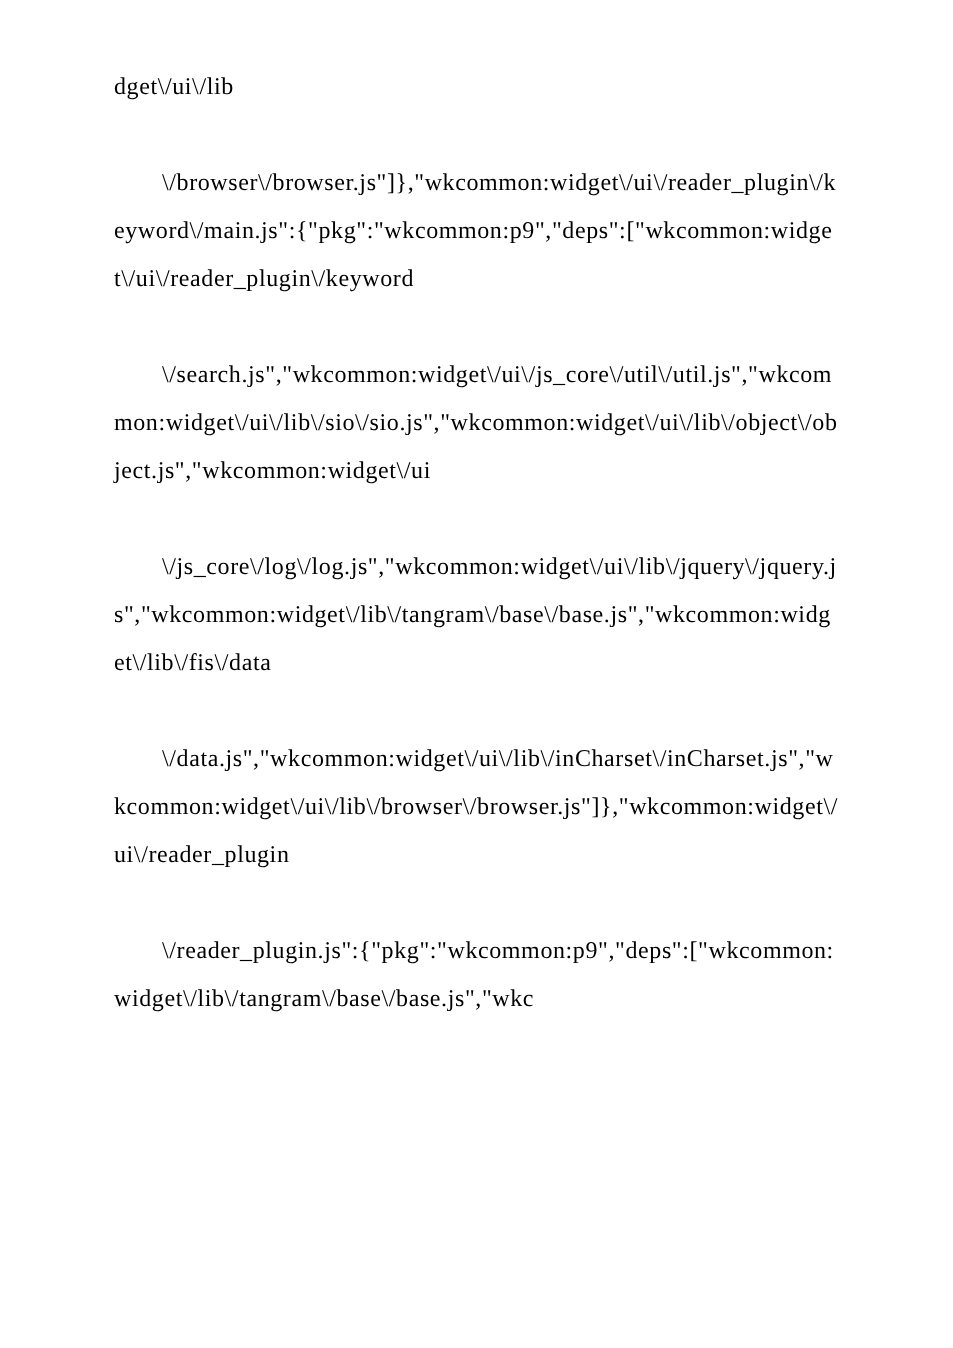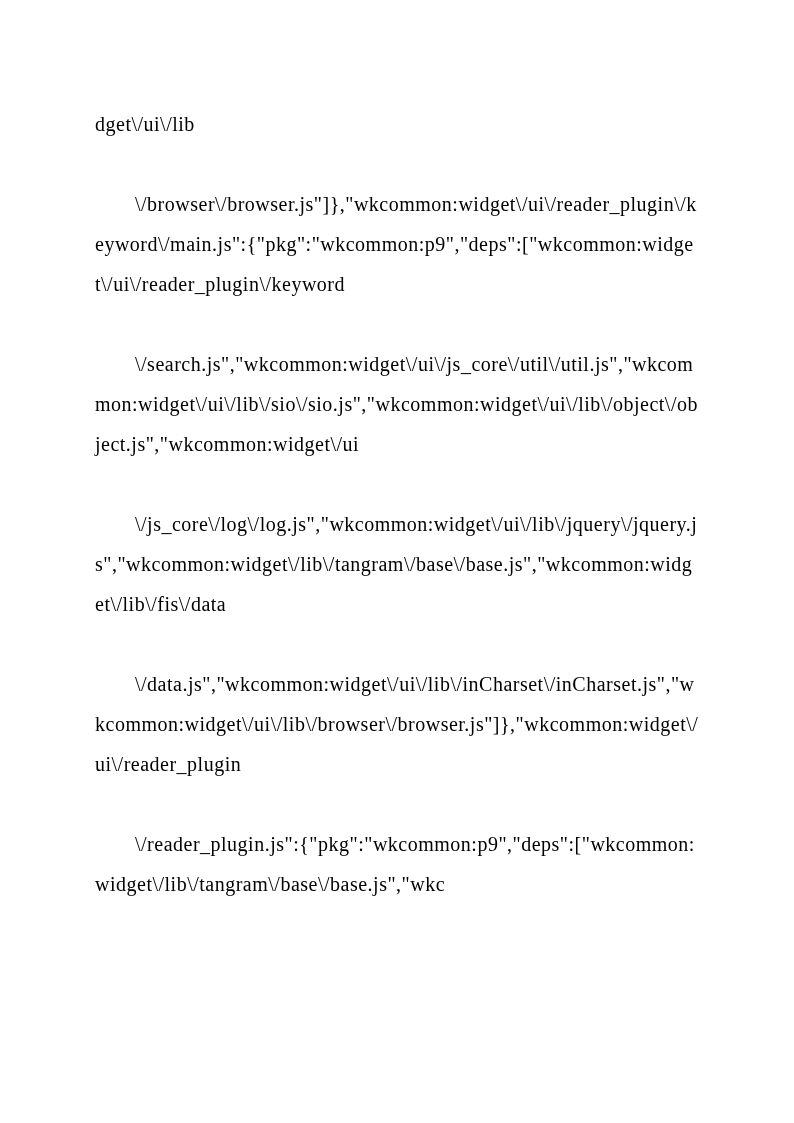--- a/index.html
+++ b/index.html
@@ -13,21 +13,21 @@
       height: 1123px;
       background: #ffffff;
       font-family: "SimSun", "宋体", serif;
       color: #000000;
       font-size: 20px;
       line-height: 2.0;
       letter-spacing: 0.5px;
       box-sizing: border-box;
     }
     .page {
-      padding: 104px 95px 60px 95px;
+      padding: 52px 95px 60px 95px;
       box-sizing: border-box;
     }
     .para {
       margin: 0 0 40px 0;
       text-align: justify;
       word-break: break-all;
       white-space: pre-wrap;
     }
     .indent {
       text-indent: 2em;

